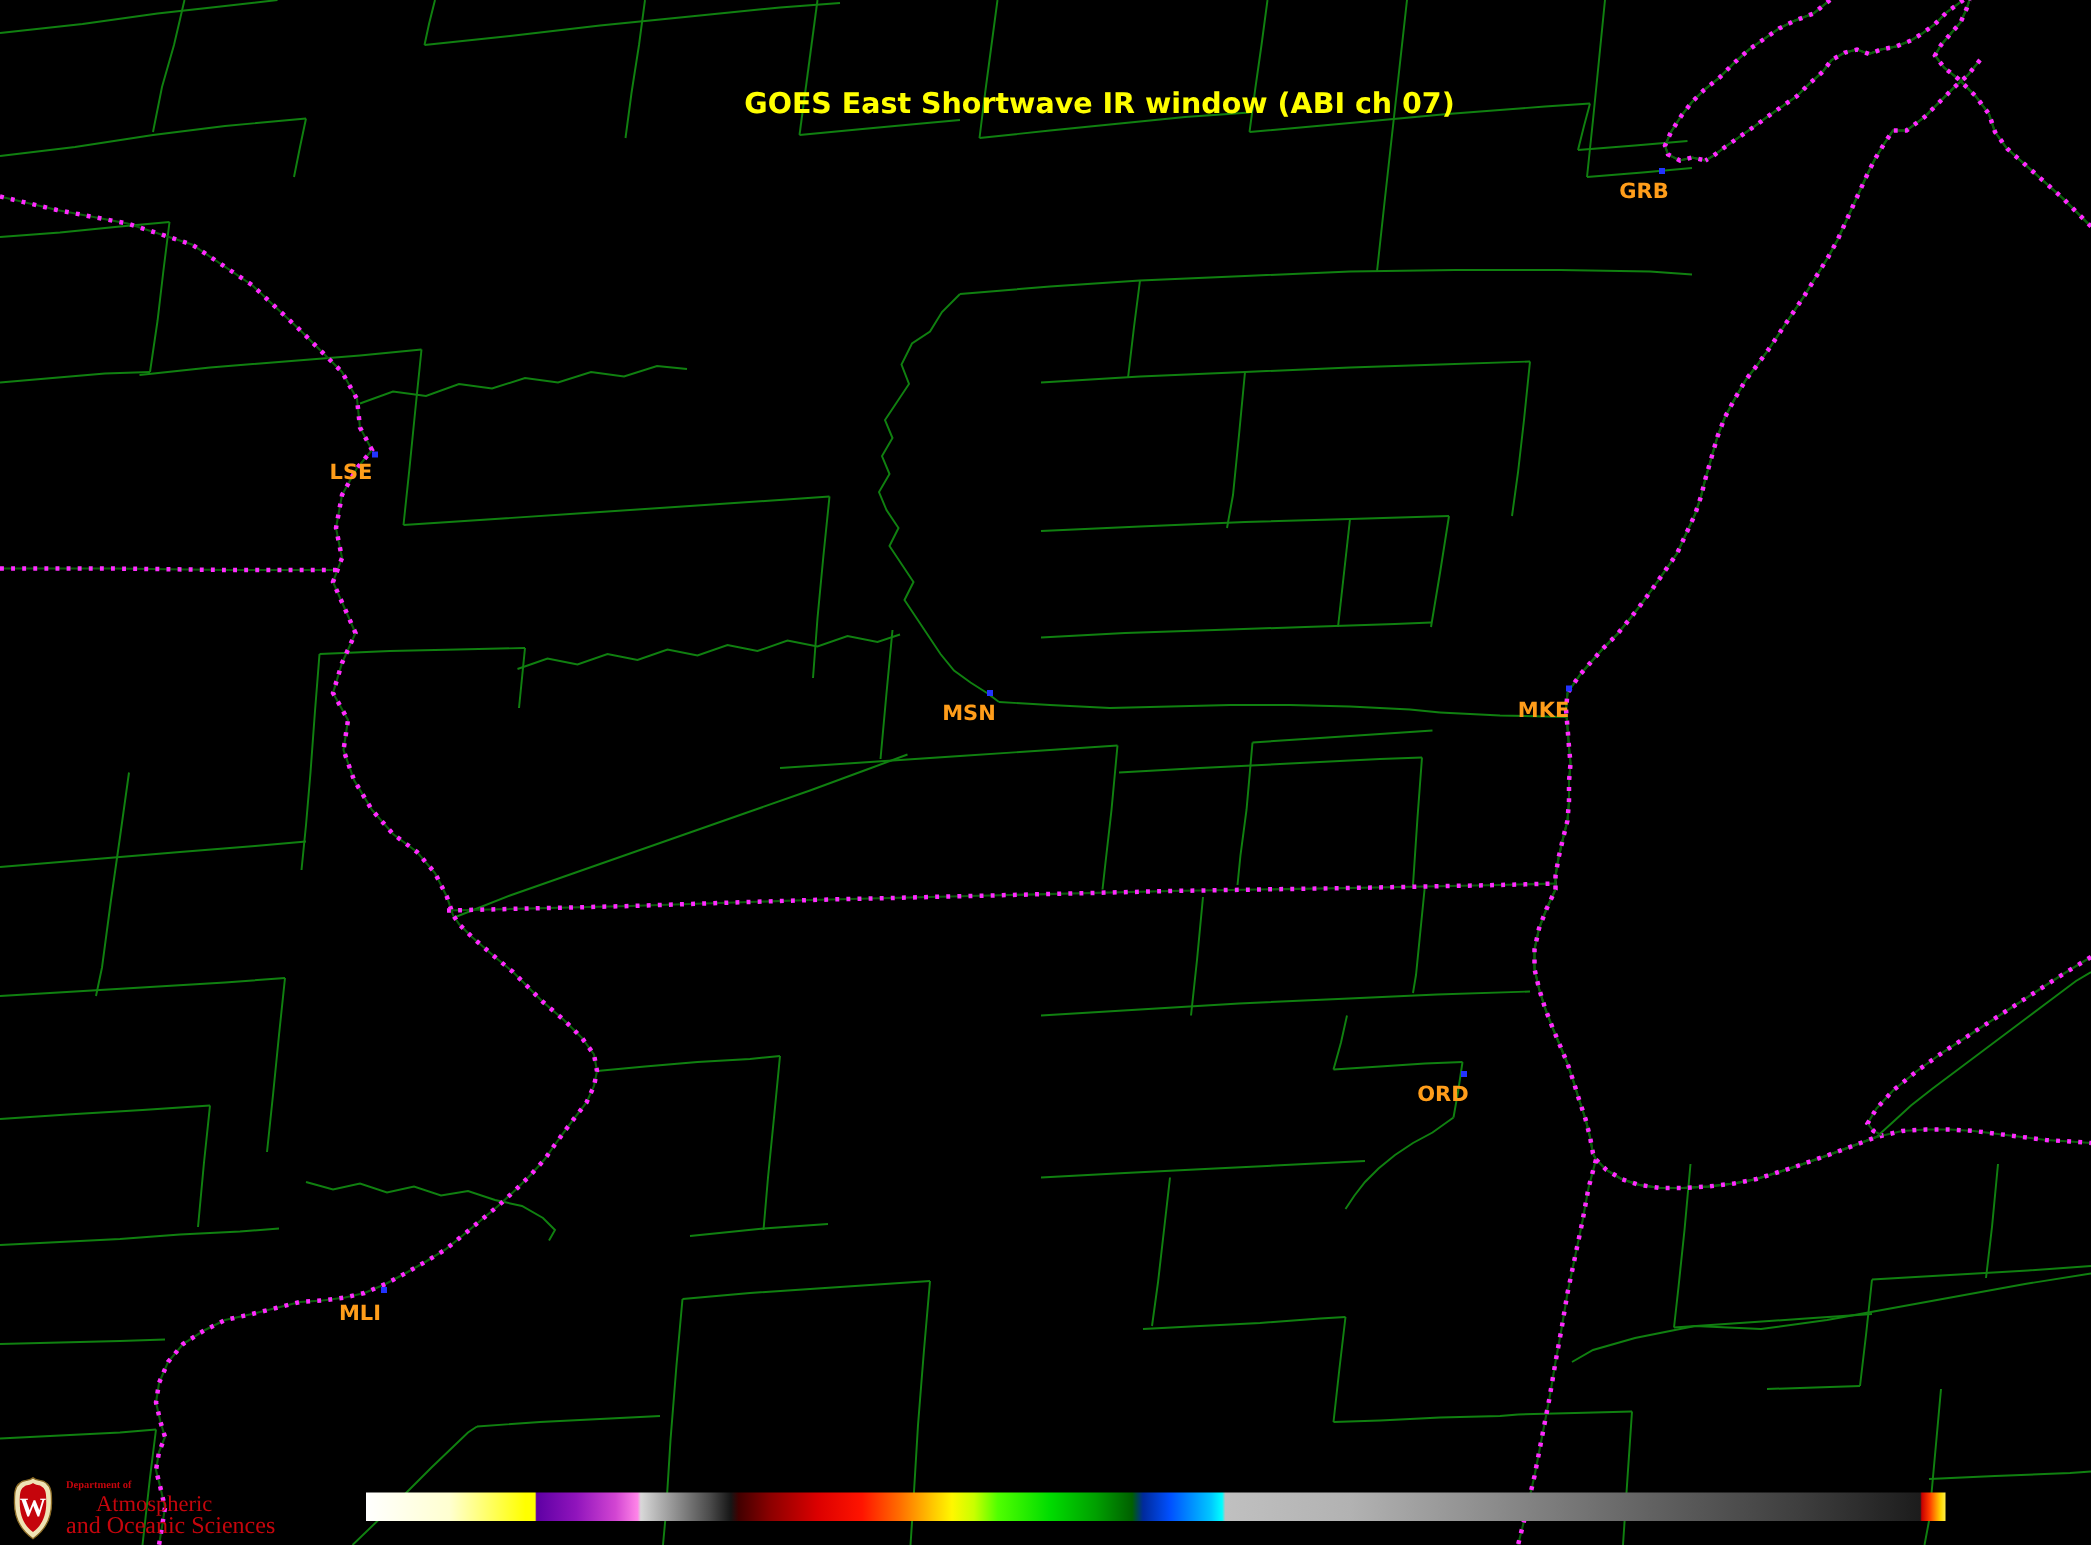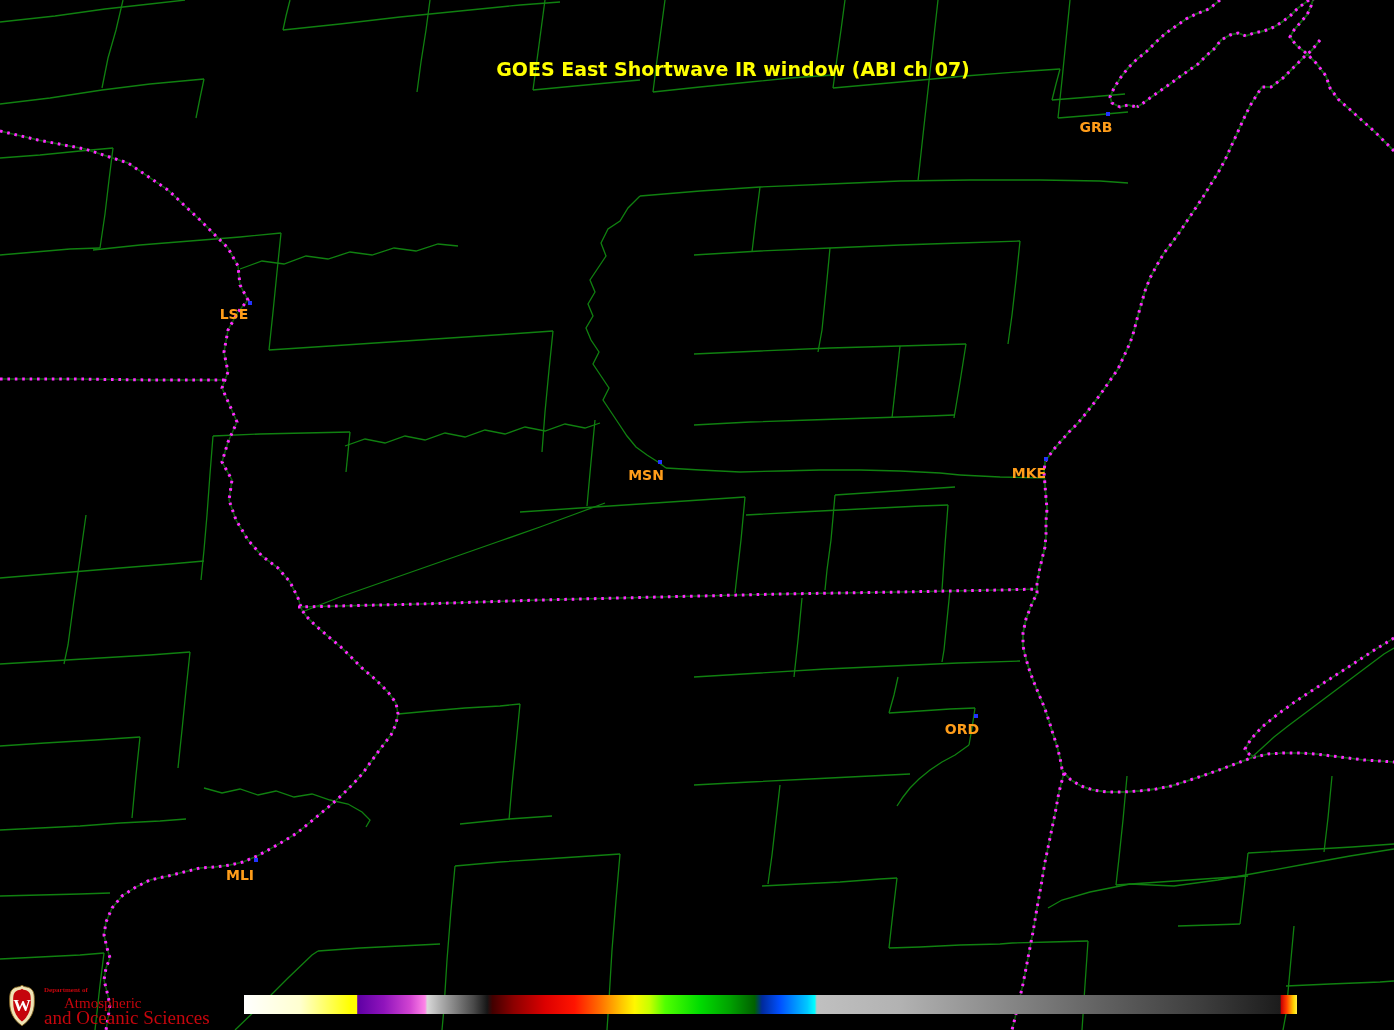--- a/index.html
+++ b/index.html
@@ -7,21 +7,21 @@
           font-family:"DejaVu Sans","Liberation Sans",sans-serif;}
   #map-svg{position:absolute;left:0;top:0;}
   #title-block{position:absolute;left:0;top:12px;width:100%;text-align:center;
                color:#ffff00;font-weight:bold;font-size:19px;line-height:23px;
                white-space:pre;pointer-events:none;margin-left:36px;}
   #colorbar{position:absolute;}
   #logo{position:absolute;left:7px;top:983px;display:flex;align-items:flex-start;}
   #logo-text{margin-left:7px;color:#c5050c;font-family:"Liberation Serif","DejaVu Serif",serif;}
   #logo-dept{font-size:7px;font-weight:bold;margin-top:3px;}
   #logo-l1{font-size:15px;line-height:14px;margin-top:2px;margin-left:20px;}
-  #logo-l2{font-size:19px;line-height:15px;}
+  #logo-l2{font-size:16px;line-height:15px;}
   .citytext{font-family:"DejaVu Sans","Liberation Sans",sans-serif;font-size:14px;font-weight:bold;}
 </style>
 </head>
 <body>
 
 <div id="screen">
 
   <svg id="map-svg" width="1394" height="1030" viewBox="0 0 1394 1030">
       <polyline points="0,22 55,16 105,9 150,4 185,0" fill="none" stroke="#108010" stroke-width="1.3"></polyline>
       <polyline points="123,0 116,30 108,58 102,88" fill="none" stroke="#108010" stroke-width="1.3"></polyline>

